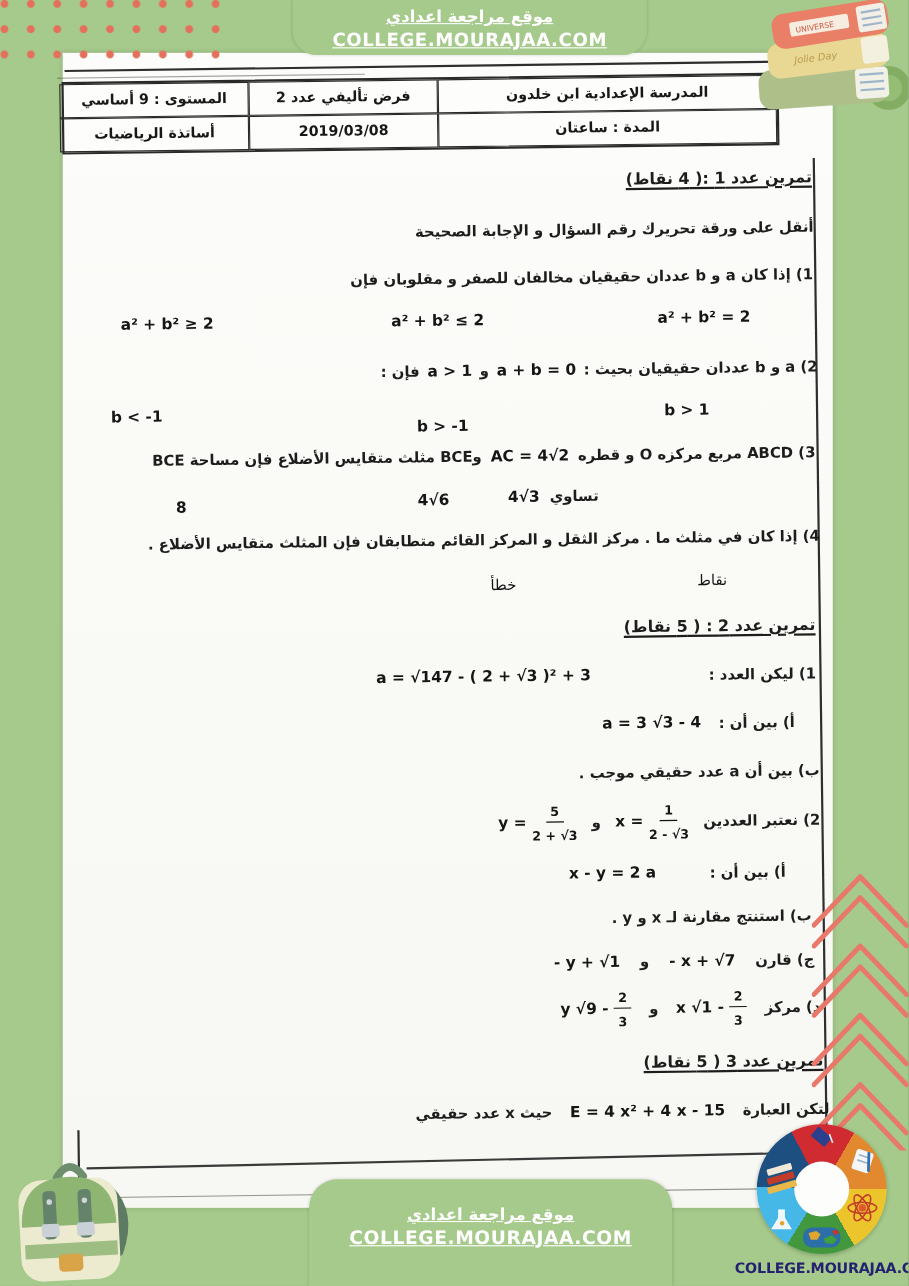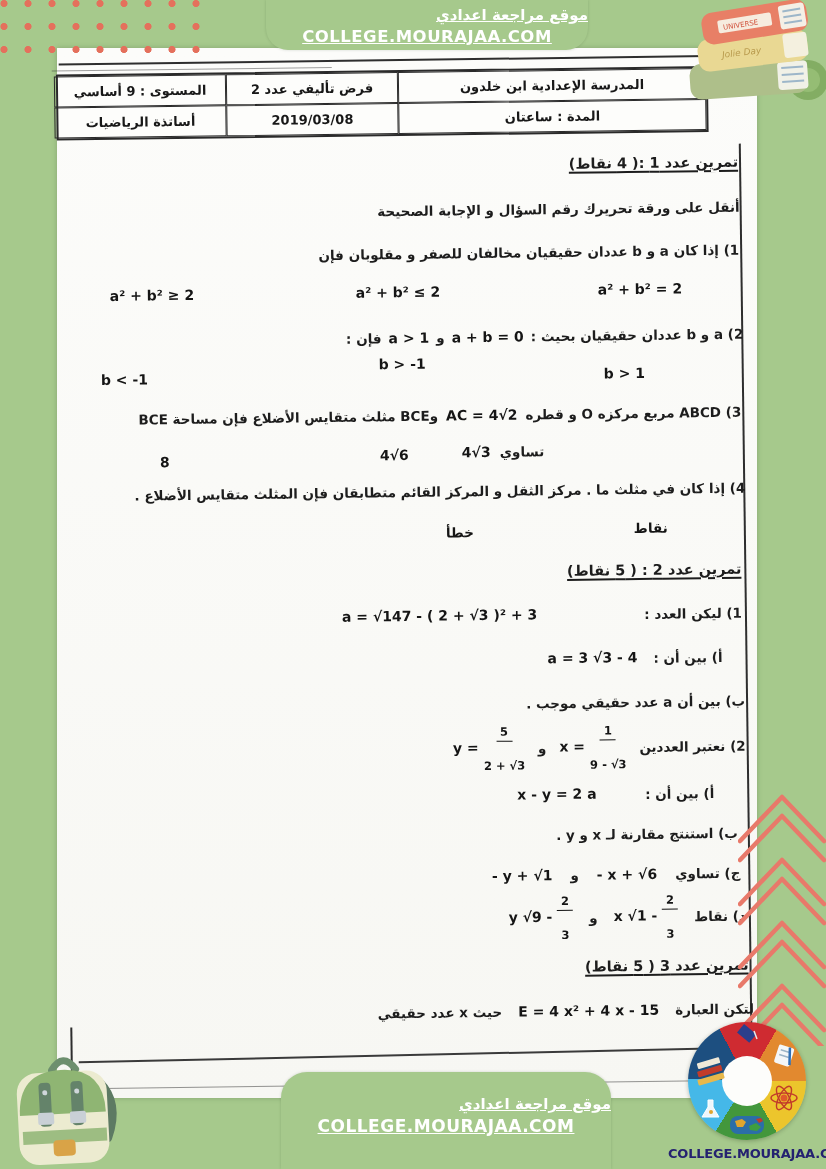--- a/index.html
+++ b/index.html
@@ -19,29 +19,29 @@
   .head{position:absolute;left:4px;top:22px;width:652px;direction:rtl;display:grid;
         grid-template-columns:308px 172px 172px;border:2.5px solid #2a2a2a;background:#fdfdfb;}
   .head .cell{border:1.3px solid #2a2a2a;height:31px;display:flex;align-items:center;justify-content:center;
         font-size:13px;font-weight:700;color:#181818;white-space:nowrap;overflow:hidden;}
   
   .line{position:absolute;direction:rtl;font-size:13.5px;font-weight:700;color:#1d1d1d;white-space:nowrap;line-height:22px;}
   .flexline{display:flex;align-items:center;gap:12px;}
   .hd{font-size:14.5px;text-decoration:underline;text-underline-offset:3px;text-decoration-thickness:1.5px;}
   .math{direction:ltr;unicode-bidi:isolate;display:inline-block;font-weight:700;font-size:14px;color:#151515;}
   .opt{position:absolute;direction:ltr;font-weight:700;font-size:14px;color:#151515;white-space:nowrap;}
-  .opt-ar{position:absolute;direction:rtl;font-weight:700;font-size:13.5px;color:#151515;white-space:nowrap;}
+  .opt-ar{position:absolute;direction:rtl;font-weight:400;font-size:13.5px;color:#151515;white-space:nowrap;}
   .frac{display:inline-flex;flex-direction:column;align-items:center;vertical-align:middle;line-height:1.05;font-size:11.5px;}
   .frac .num{padding:0 4px 2px 4px;border-bottom:1.6px solid #111;}
-  .frac .den{padding-top:18px;}
+  .frac .den{padding-top:6px;}
   
   .banner{position:absolute;z-index:6;background:#a6c98c;text-align:center;box-shadow:0 0 3px rgba(30,50,20,.18);}
   .banner-top{left:266px;top:0;width:322px;height:50px;border-radius:0 0 22px 22px;padding-top:4px;}
   .banner-bottom{left:281px;top:1072px;width:330px;height:97px;border-radius:26px 26px 0 0;padding-top:21px;}
-  .banner .t1{color:#fff;font-weight:700;font-size:15px;line-height:22px;text-decoration:underline;cursor:pointer;text-align:right;}
+  .banner .t1{color:#fff;font-weight:700;font-size:15px;line-height:22px;text-decoration:underline;cursor:pointer;}
   .banner .t2{color:#fff;font-weight:700;font-size:16.5px;line-height:22px;letter-spacing:.5px;text-decoration:underline;cursor:pointer;}
   
   .chevrons{position:absolute;left:738px;top:784px;z-index:4;}
   
   .books{position:absolute;left:684px;top:0;z-index:6;}
   .backpack{position:absolute;left:0;top:1036px;z-index:6;}
   
   .logo{position:absolute;left:668px;top:1022px;width:158px;z-index:7;text-align:center;}
   .ring{position:relative;width:118px;height:118px;margin:0 auto;border-radius:50%;
         background:conic-gradient(from -28deg,#cf2b31 0 58deg,#e2892f 58deg 118deg,#ecc52c 118deg 178deg,
@@ -85,21 +85,21 @@
       <span class="opt" style="left:543px;top:236px;">a² + b² = 2</span>
 
       <div class="line flexline" style="right:12px;top:279px;gap:7px;">
         <span>2) a و b عددان حقيقيان بحيث :</span>
         <span class="math">a + b = 0</span>
         <span>و</span>
         <span class="math">a &gt; 1</span>
         <span>فإن :</span>
       </div>
       <span class="opt" style="left:45px;top:320px;">b &lt; -1</span>
-      <span class="opt" style="left:323px;top:308px;">b &gt; -1</span>
+      <span class="opt" style="left:323px;top:332px;">b &gt; -1</span>
       <span class="opt" style="left:548px;top:320px;">b &gt; 1</span>
 
       <div class="line flexline" style="right:15px;top:357px;gap:8px;">
         <span>3) ABCD مربع مركزه O و قطره</span>
         <span class="math">AC = 4√2</span>
         <span>وBCE مثلث متقايس الأضلاع فإن مساحة BCE</span>
       </div>
       <div class="line flexline" style="left:405px;top:394px;gap:9px;">
         <span>تساوي</span>
         <span class="math">4√3</span>
@@ -120,47 +120,47 @@
       <span class="opt" style="left:488px;top:604px;">a = 3 √3 - 4</span>
 
       <div class="line" style="right:15px;top:646px;">ب) بين أن a عدد حقيقي موجب .</div>
 
       <div class="line flexline" style="right:15px;top:679px;height:46px;gap:13px;">
         <span>2) نعتبر العددين</span>
         <span class="math">
           <span>x =</span>
           <span class="frac">
               <span class="num">1</span>
-              <span class="den">9 - √3</span>
+              <span class="den">2 - √3</span>
             </span>
         </span>
         <span>و</span>
         <span class="math">
           <span>y =</span>
           <span class="frac">
               <span class="num">5</span>
               <span class="den">2 + √3</span>
             </span>
         </span>
       </div>
 
       <div class="line" style="right:47px;top:738px;">أ) بين أن :</div>
       <span class="opt" style="left:456px;top:740px;">x - y = 2 a</span>
 
       <div class="line" style="right:24px;top:778px;">ب) استنتج مقارنة لـ x و y .</div>
 
       <div class="line flexline" style="right:22px;top:818px;gap:18px;">
-        <span>ج) تساوي</span>
-        <span class="math">- x + √6</span>
+        <span>ج) قارن</span>
+        <span class="math">- x + √7</span>
         <span>و</span>
         <span class="math">- y + √1</span>
       </div>
 
       <div class="line flexline" style="right:17px;top:855px;height:34px;gap:16px;">
-        <span>د) نقاط</span>
+        <span>د) مركز</span>
         <span class="math">
           <span>x √1 -</span>
           <span class="frac">
               <span class="num">2</span>
               <span class="den">3</span>
             </span>
         </span>
         <span>و</span>
         <span class="math">
           <span>y √9 -</span>

